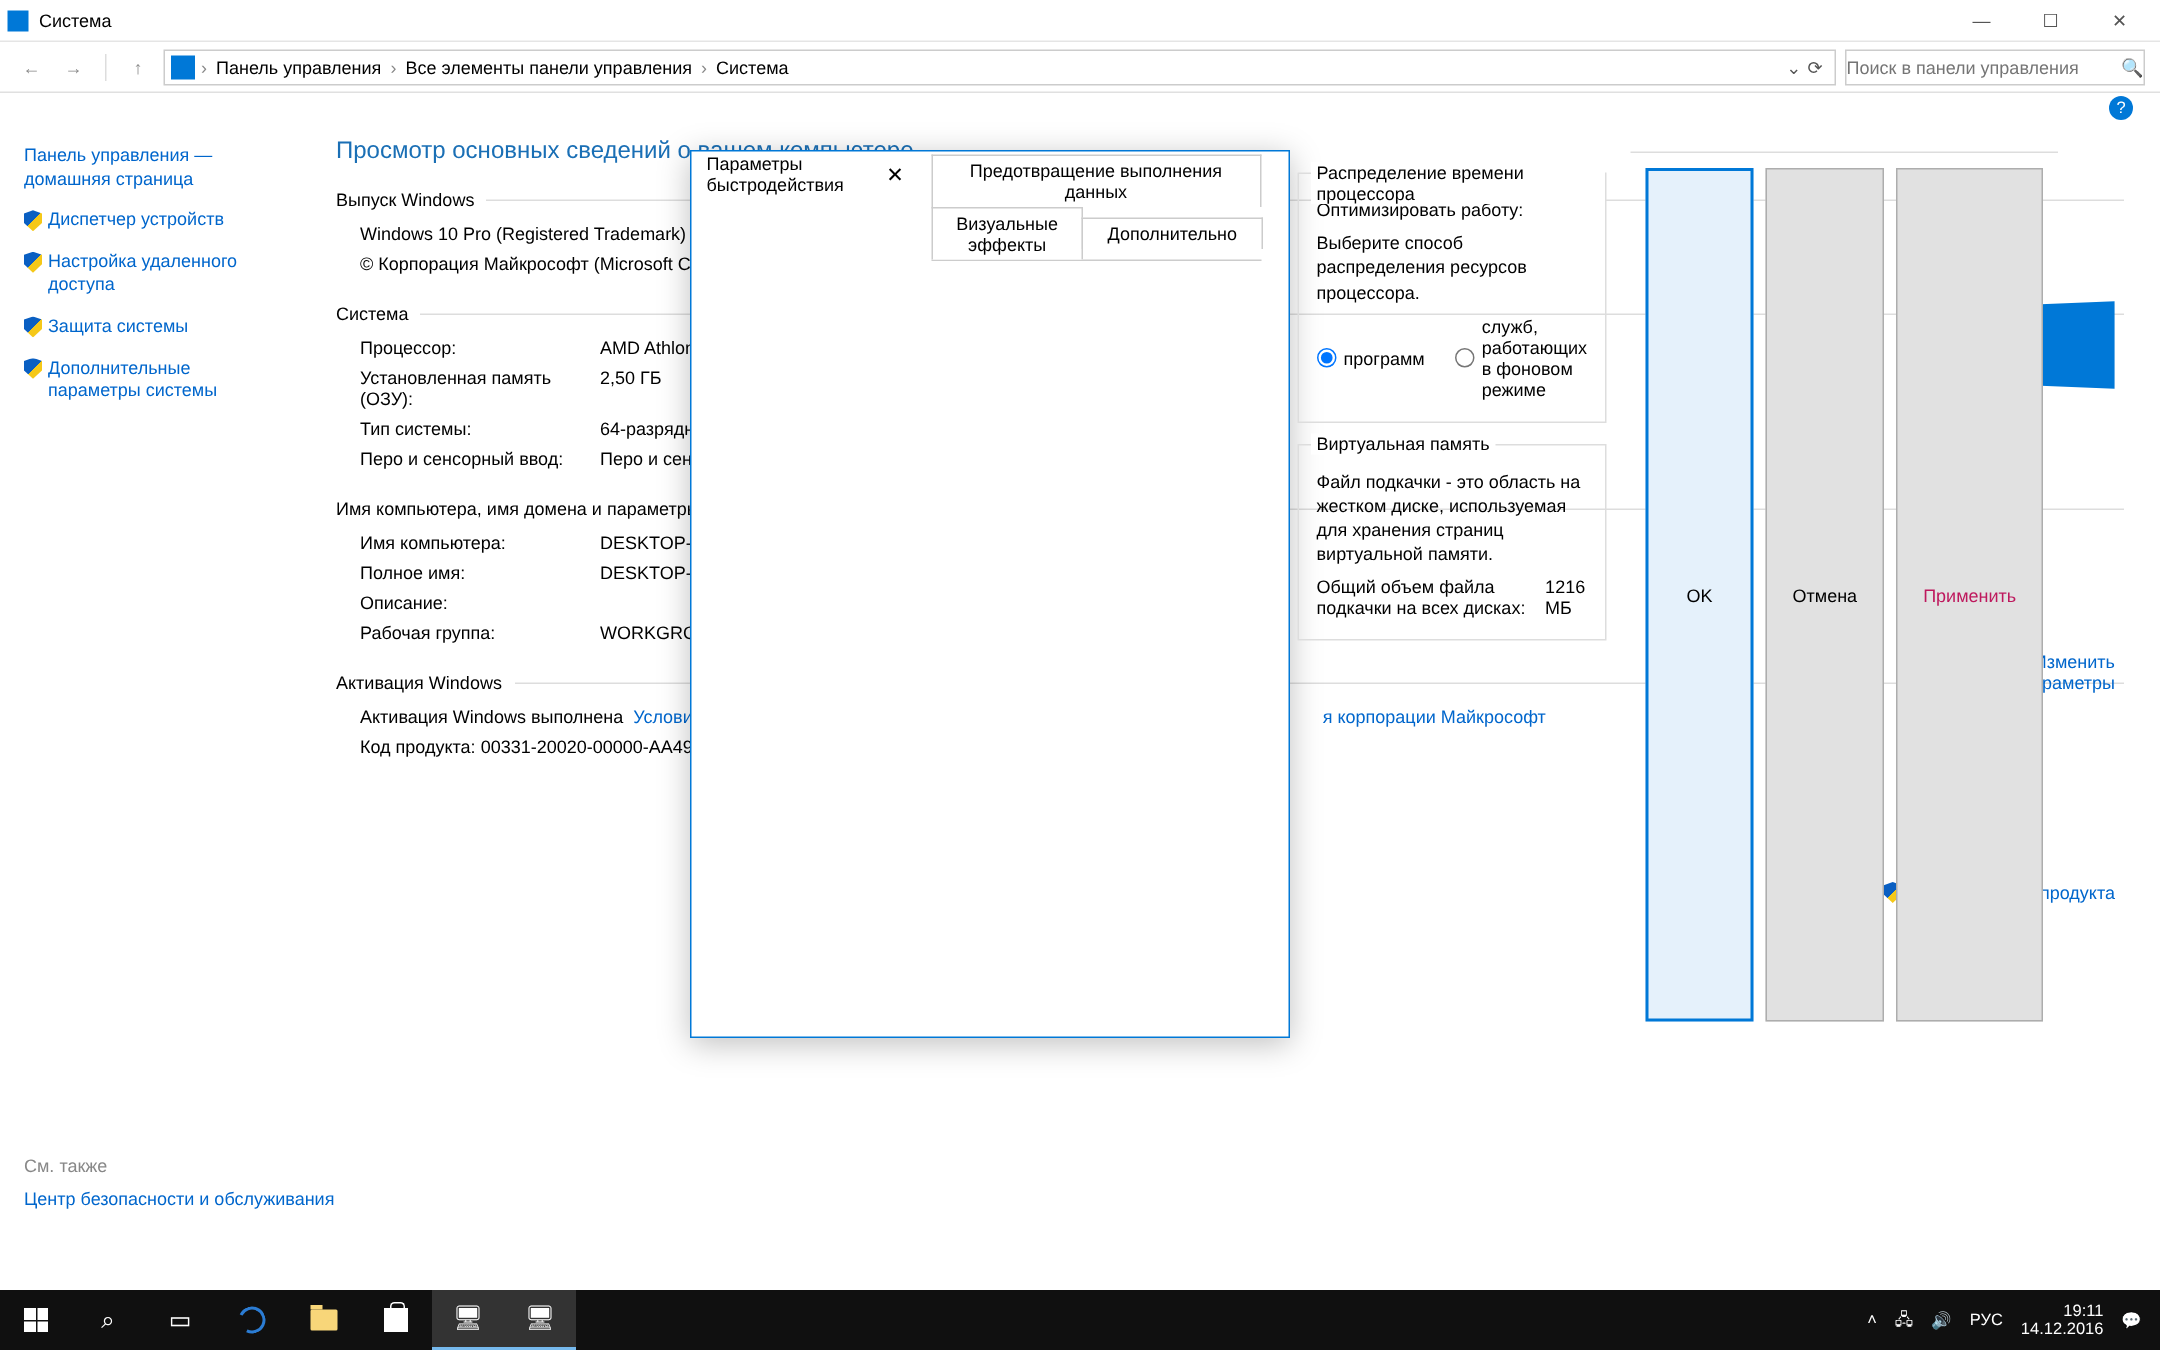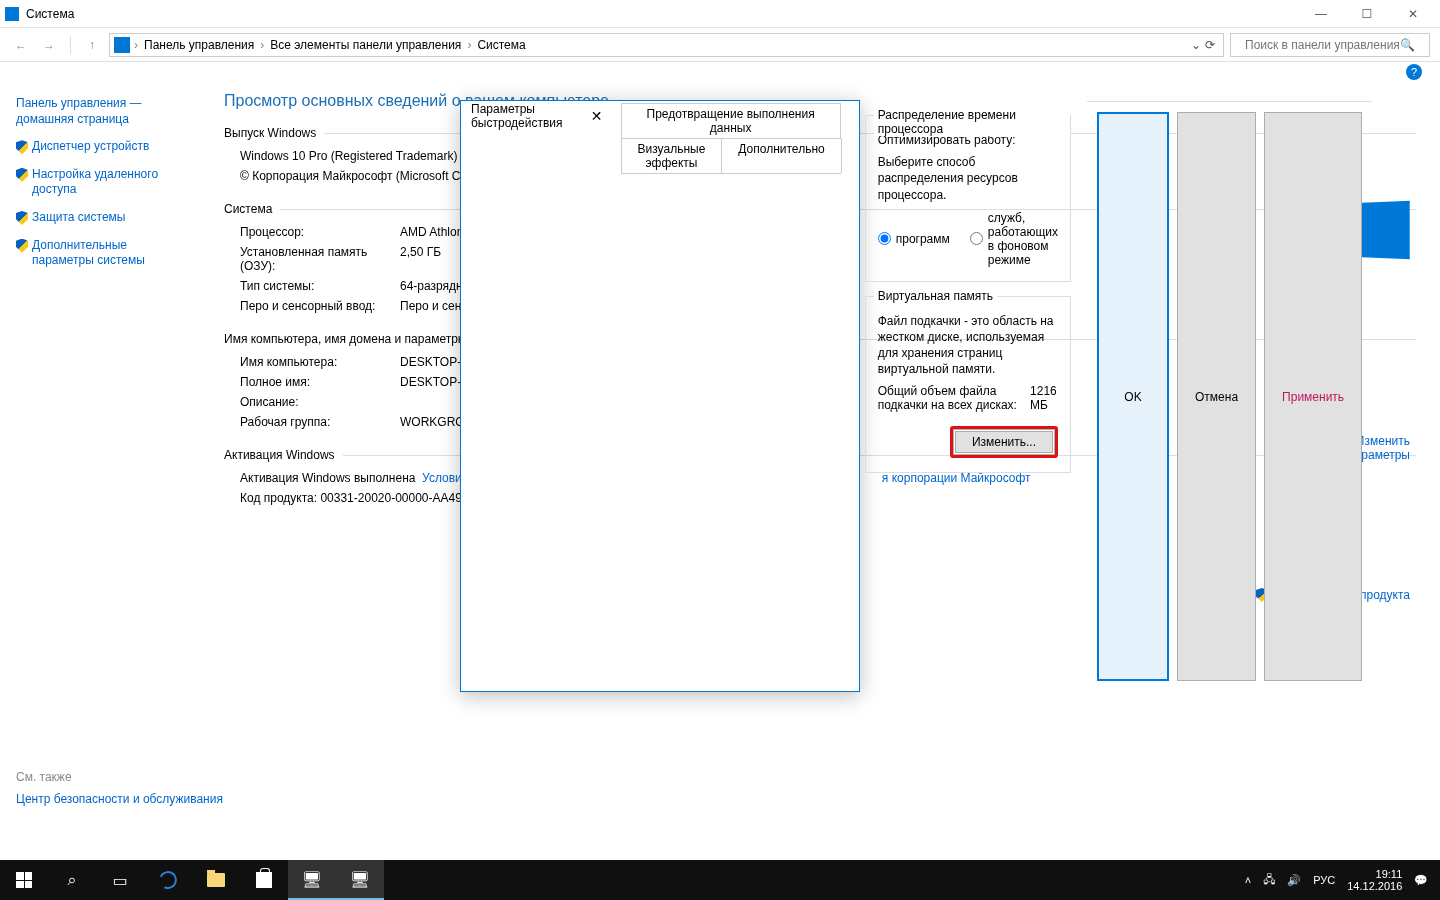--- a/index.html
+++ b/index.html
@@ -10,21 +10,21 @@
 .titlebar .win-controls { display: flex; }
 .titlebar .win-controls div { width: 46px; height: 28px; display: flex; align-items: center; justify-content: center; color: #555; font-size: 12px; }
 .navbar { height: 34px; display: flex; align-items: center; padding: 0 10px; border-bottom: 1px solid #e0e0e0; gap: 6px; }
 .nav-btn { width: 22px; height: 22px; display: flex; align-items: center; justify-content: center; color: #888; }
 .nav-sep { width: 1px; height: 18px; background: #ddd; margin: 0 4px; }
 .breadcrumb-box { flex: 1; border: 1px solid #ccc; height: 24px; display: flex; align-items: center; padding: 0 4px; }
 .breadcrumb-box .bc-icon { width: 16px; height: 16px; background: #0078d7; margin-right: 4px; }
 .breadcrumb-box .bc { padding: 0 6px; }
 .breadcrumb-box .bc-sep { color: #888; }
 .bc-controls { display: flex; align-items: center; gap: 4px; margin-left: auto; padding-right: 4px; color: #555; }
-.search-box { width: 200px; border: 1px solid #ccc; height: 24px; display: flex; align-items: center; padding: 0 14px; color: #888; }
+.search-box { width: 200px; border: 1px solid #ccc; height: 24px; display: flex; align-items: center; padding: 0 0; color: #888; }
 .search-box input { border: none; outline: none; flex: 1; font-size: 12px; background: transparent; }
 .search-box .mag { color: #555; }
 .help-row { height: 20px; display: flex; justify-content: flex-end; padding-right: 18px; align-items: center; }
 .help-icon { width: 16px; height: 16px; border-radius: 50%; background: #0078d7; color: #fff; font-size: 11px; display: flex; align-items: center; justify-content: center; }
 .main { display: flex; height: calc(100% - 28px - 34px - 40px); }
 .sidebar { width: 200px; padding: 14px 16px; }
 .sidebar a { color: #0066cc; text-decoration: none; display: block; margin-bottom: 12px; line-height: 1.3; }
 .sidebar .shield-link { display: flex; align-items: flex-start; gap: 4px; }
 .shield { width: 12px; height: 14px; display: inline-block; position: relative; flex-shrink: 0; margin-top: 1px; }
 .shield::before { content: ""; position: absolute; inset: 0; background: linear-gradient(135deg, #0a5fc2 0 50%, #f5c818 50% 100%); clip-path: polygon(50% 0, 100% 15%, 100% 60%, 50% 100%, 0 60%, 0 15%); }
@@ -44,21 +44,21 @@
 .right-link { position: absolute; right: 30px; display: flex; align-items: center; gap: 4px; }
 
 
 .dialog { position: absolute; left: 460px; top: 100px; width: 400px; height: 592px; background: #fff; border: 1px solid #0078d7; box-shadow: 0 4px 20px rgba(0,0,0,.25); display: flex; }
 .dialog .dlg-title { height: 30px; display: flex; align-items: center; padding: 0 10px; font-size: 12px; }
 .dialog .dlg-title .x { margin-left: auto; width: 40px; text-align: right; font-size: 14px; cursor: pointer; }
 .dialog .tabs-wrap { padding: 2px 8px 0; }
 .dialog .tabs { display: flex; border-bottom: 1px solid #ccc; position: relative; }
 .tabs .tab { border: 1px solid #ccc; border-bottom: none; padding: 3px 16px; background: #fff; font-size: 12px; margin-right: -1px; position: relative; text-align: center; }
 .tabs .row2 { width: 100%; text-align: center; }
-.tabs-row1 { display: flex; }
+.tabs-row1 { display: flex; align-items: center; }
 .tabs .tab.active { background: #fff; z-index: 2; }
 .dialog .body { flex: 1; padding: 14px 16px; }
 .gbox { border: 1px solid #ddd; padding: 10px 12px 14px; margin-bottom: 14px; position: relative; }
 .gbox .glegend { position: absolute; top: -8px; left: 8px; background: #fff; padding: 0 4px; font-size: 12px; }
 .gbox p { margin: 6px 0; line-height: 1.35; }
 .radios { display: flex; gap: 20px; margin-top: 8px; }
 .radios label { display: flex; align-items: center; gap: 5px; }
 .change-btn { border: 1px solid #adadad; background: #e1e1e1; padding: 3px 16px; cursor: pointer; font-size: 12px; }
 .highlight-red { border: 3px solid #d11; padding: 2px; display: inline-block; border-radius: 3px; box-shadow: 0 0 0 1px rgba(0,0,0,.3) inset; }
 .vm-row { display: flex; justify-content: space-between; margin-top: 6px; }
@@ -260,25 +260,20 @@
           </label>
       </div>
     </div>
     <div class="gbox">
       <span class="glegend">Виртуальная память</span>
       <p>Файл подкачки - это область на жестком диске, используемая для хранения страниц виртуальной памяти.</p>
       <div class="vm-row">
         <span style="max-width:220px">Общий объем файла подкачки на всех дисках:</span>
         <span>1216 МБ</span>
       </div>
-      <div style="text-align:right; margin-top:14px;">
-        <span class="highlight-red">
-          <button class="change-btn">Изменить...</button>
-        </span>
-      </div>
     </div>
   </div>
   <div class="dlg-buttons">
     <button class="primary">OK</button>
     <button>Отмена</button>
     <button disabled="">Применить</button>
   </div>
 </div>
 
 <div class="taskbar">

